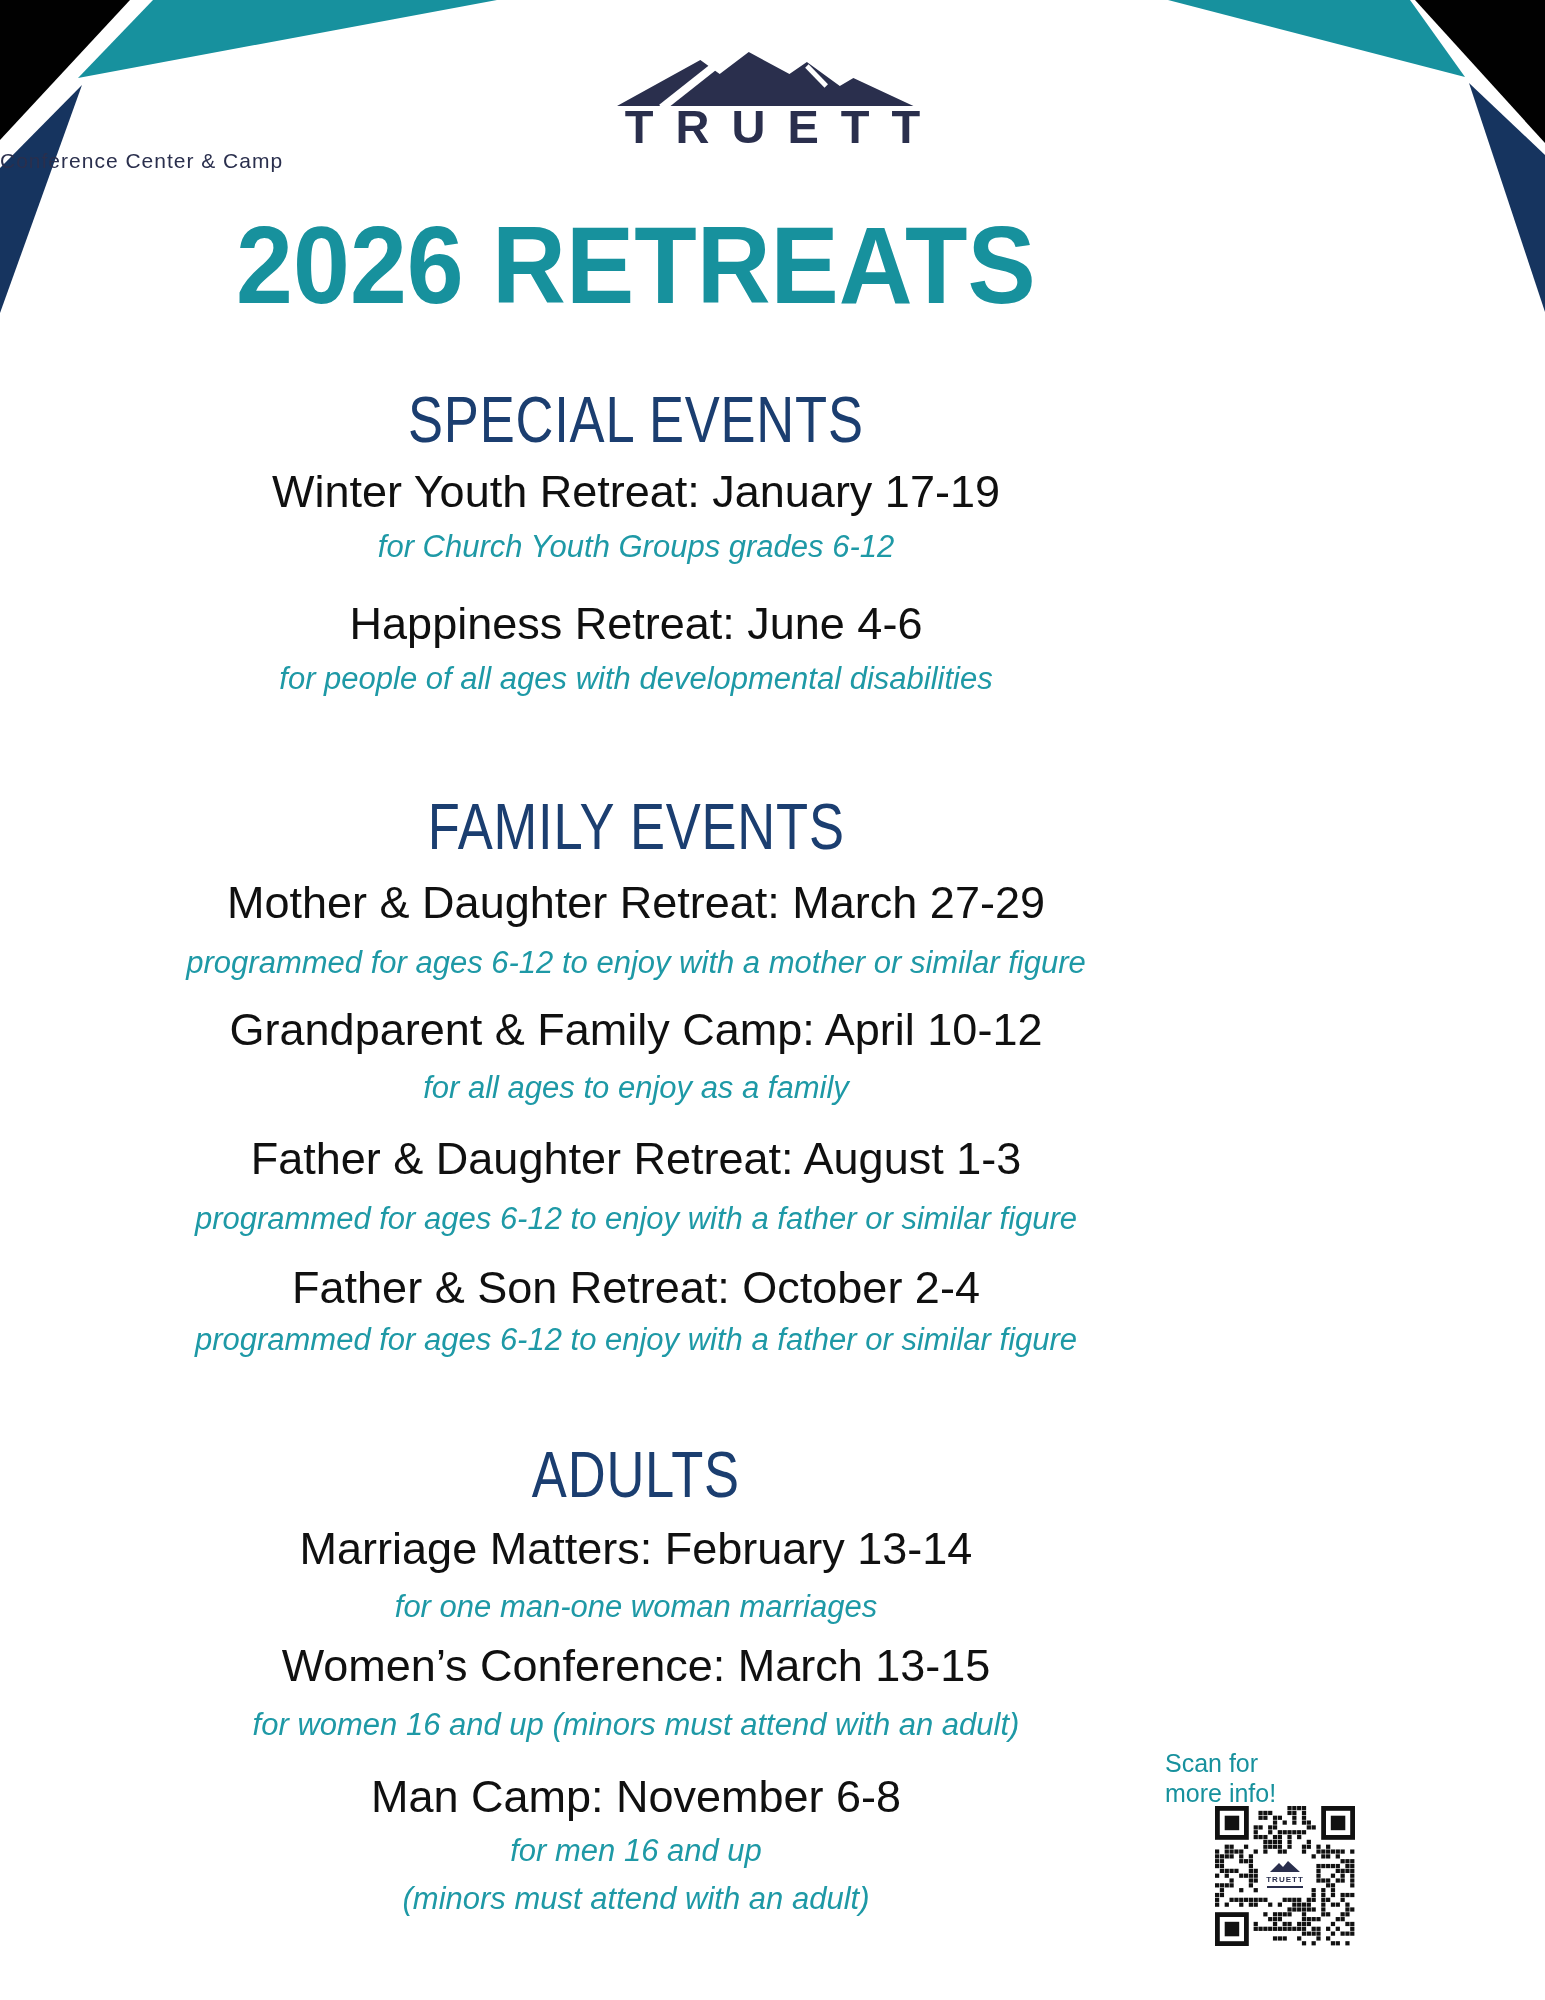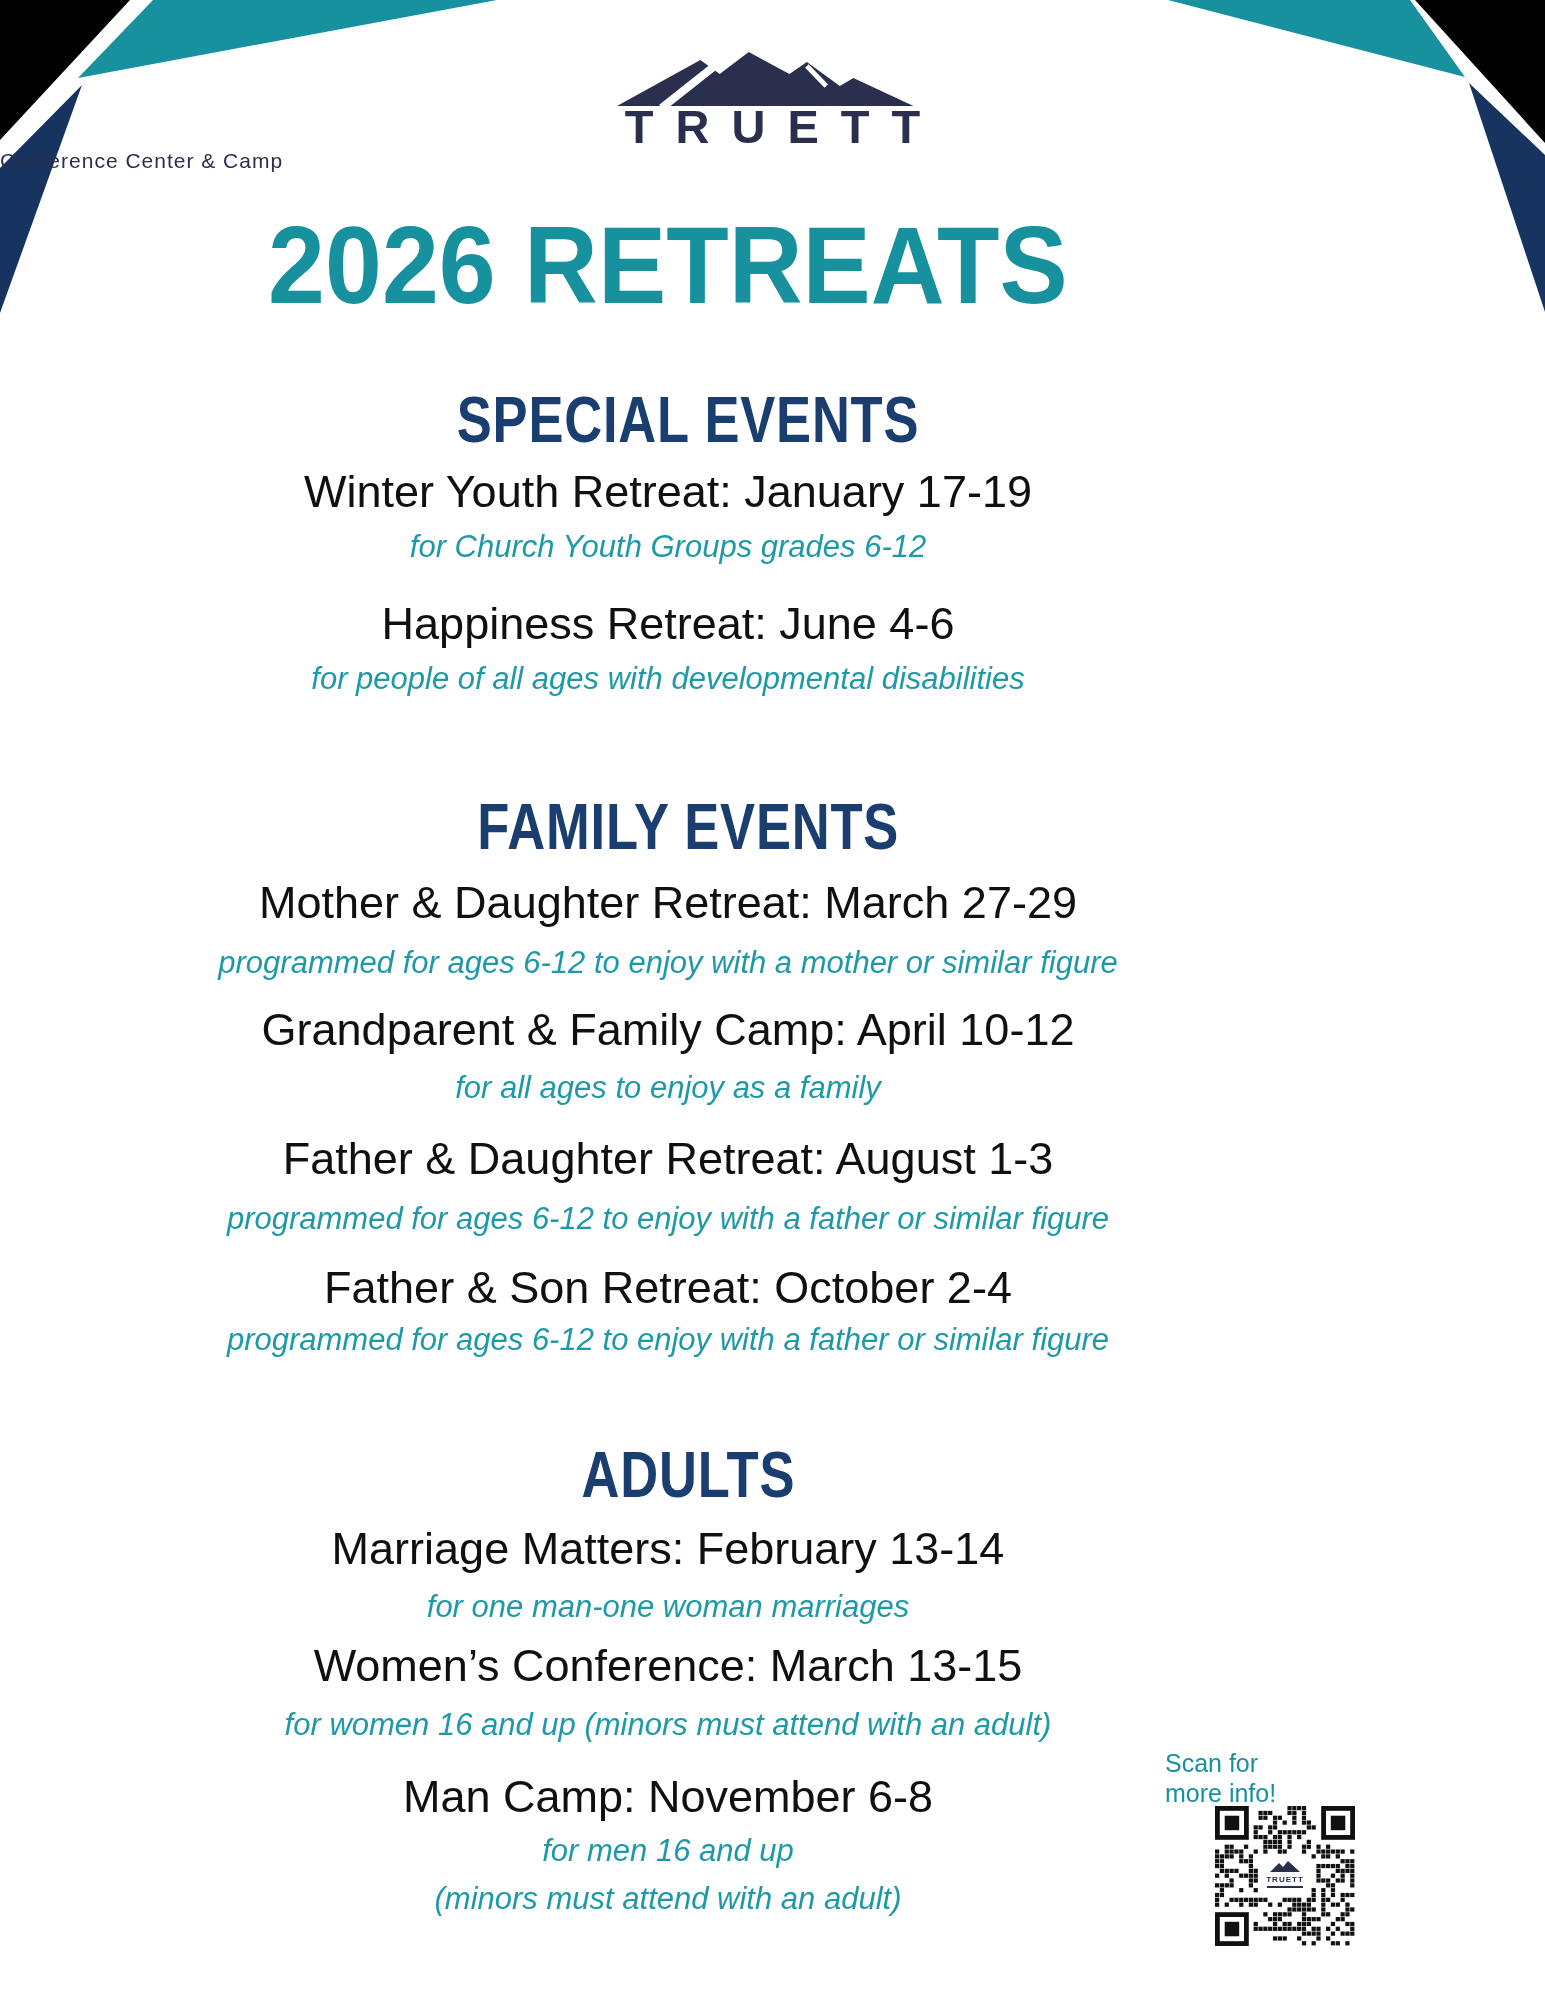--- a/index.html
+++ b/index.html
@@ -15,24 +15,24 @@
   .logo-word{
     position:absolute;left:0;top:101px;width:1545px;text-align:center;
     font-size:47px;font-weight:bold;color:#2a2f4d;letter-spacing:22px;
     text-indent:22px;line-height:1.1;
   }
   .logo-tag{
     position:absolute;left:0;top:149px;width:1356px;text-align:left;
     font-size:21px;color:#2a2f4d;letter-spacing:1px;line-height:1.1;
   }
   
-  .line{position:absolute;left:0;width:1272px;text-align:center;line-height:1.1;margin-left:32px;}
+  .line{position:absolute;left:0;width:1272px;text-align:center;line-height:1.1;}
   .title{font-size:110px;font-weight:bold;color:#17919d;}
   .title .squeeze{display:inline-block;transform:scaleX(0.93);letter-spacing:0px;}
-  .heading{font-size:64px;font-weight:bold;color:#1b3e70;padding-left:20px;}
+  .heading{font-size:64px;font-weight:normal;color:#1b3e70;}
   .heading .squeeze{display:inline-block;transform:scaleX(0.82);letter-spacing:1px;}
   .event{font-size:45px;color:#101010;}
   .event .eb{font-weight:normal;}
   .event .er{font-weight:normal;text-align:center;}
   .note{font-size:31px;font-style:italic;color:#1e99a6;}
   
   .qr-label{
     position:absolute;left:1165px;top:1748px;width:240px;text-align:left;
     font-size:25px;line-height:1.2;color:#17919d;
   }

